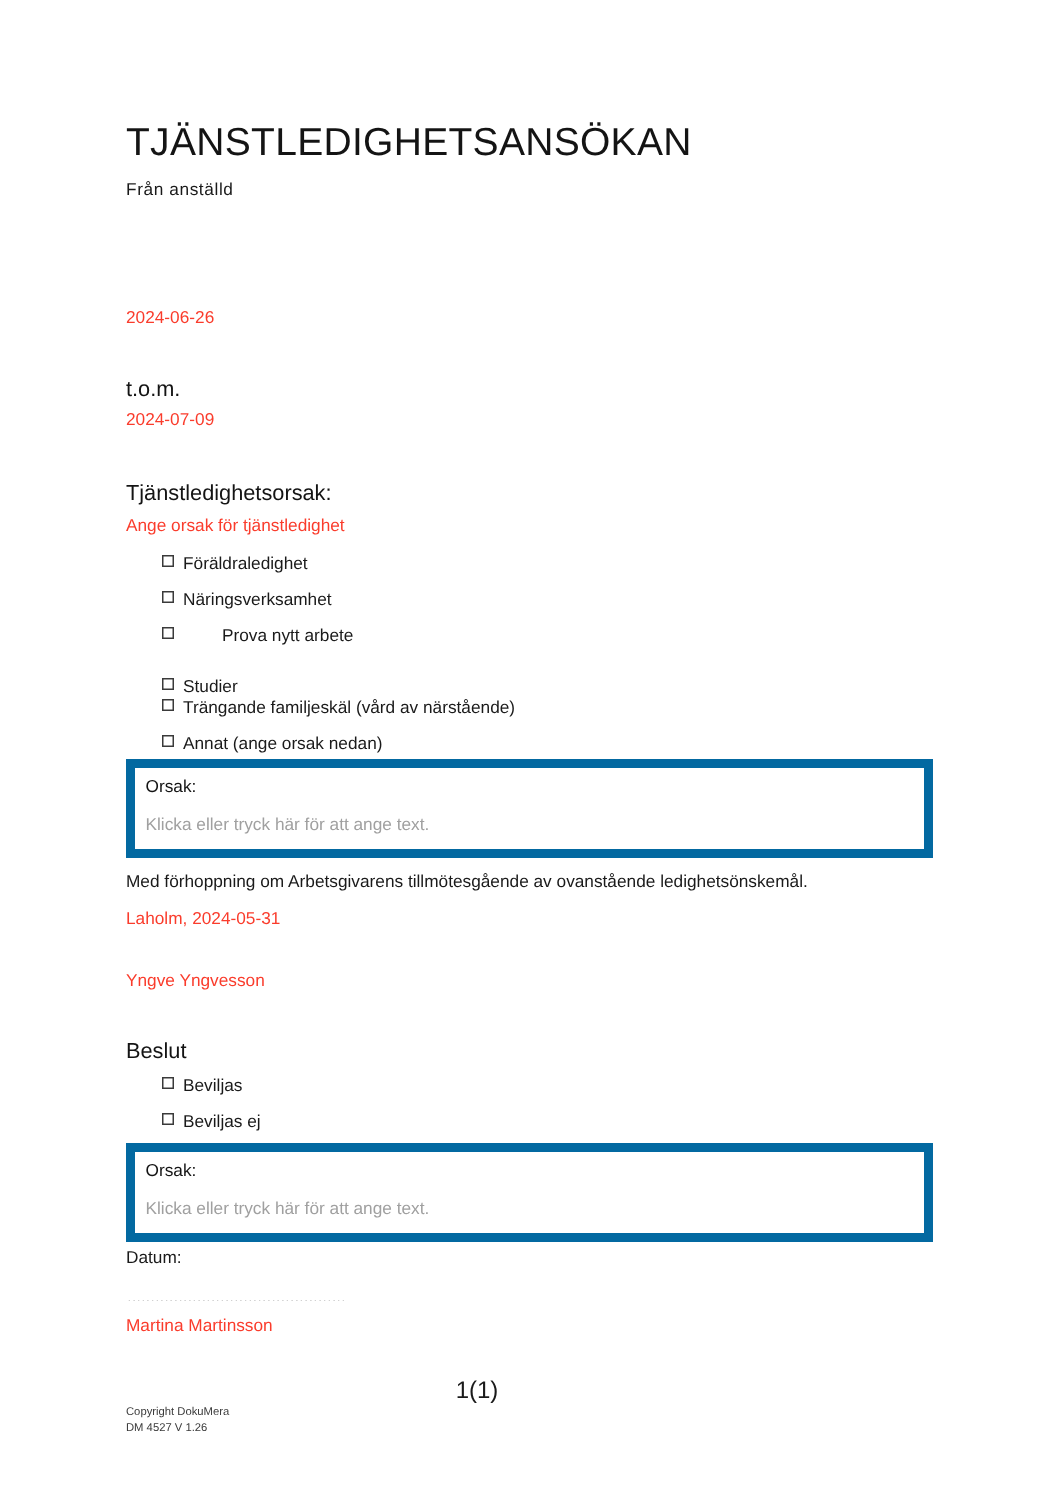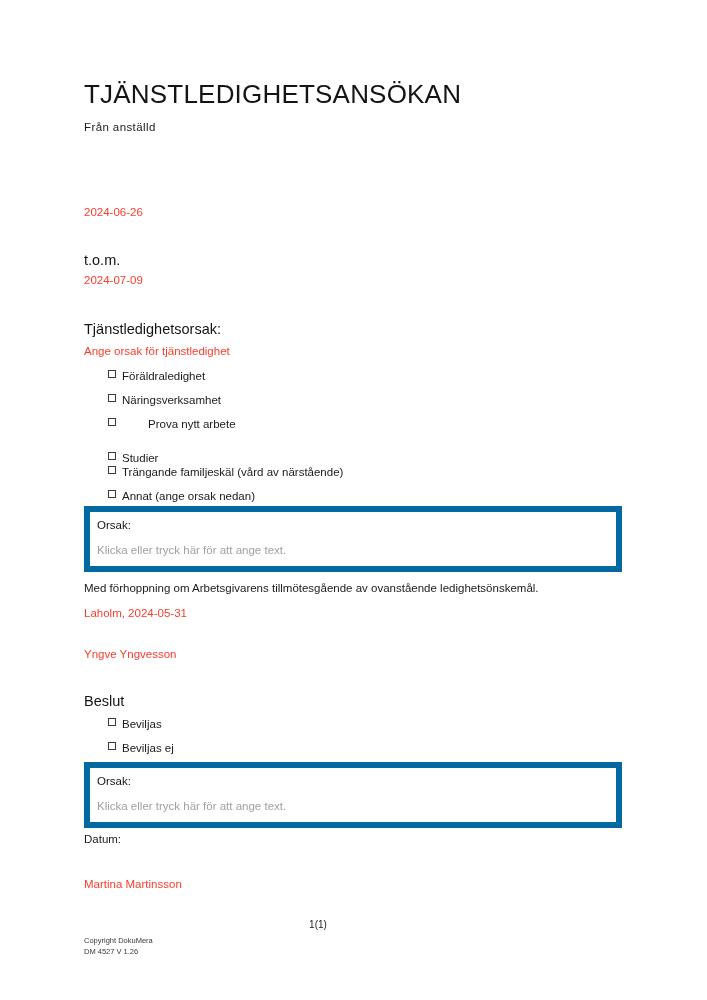--- a/index.html
+++ b/index.html
@@ -136,21 +136,21 @@
     font-size: 7.5px;
     color: #3a3a3a;
     line-height: 1.45;
     white-space: nowrap;
   }
   .page-number {
     position: absolute;
     left: 0;
     width: 636px;
     text-align: center;
-    font-size: 10px;
+    font-size: 16px;
     color: #1a1a1a;
   }
 </style>
 </head>
 <body>
 
 <div class="page">
 
   <div class="doc-title">TJÄNSTLEDIGHETSANSÖKAN</div>
   <div class="doc-subtitle">Från anställd</div>

